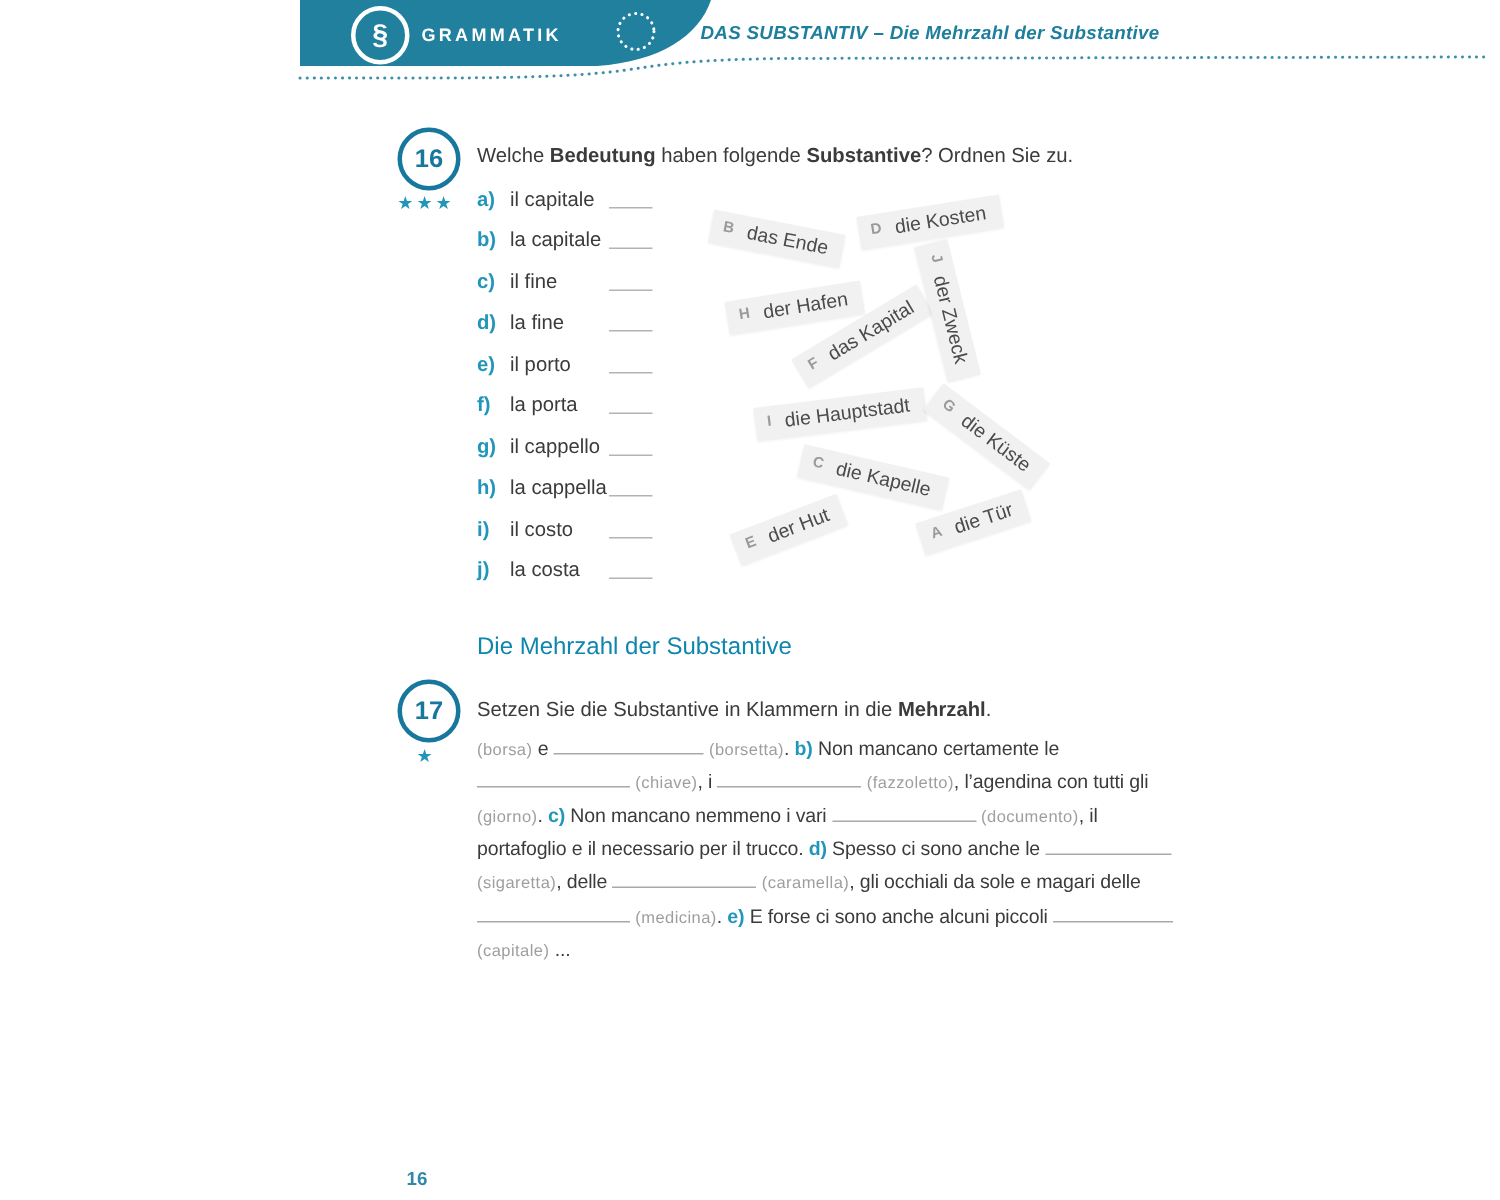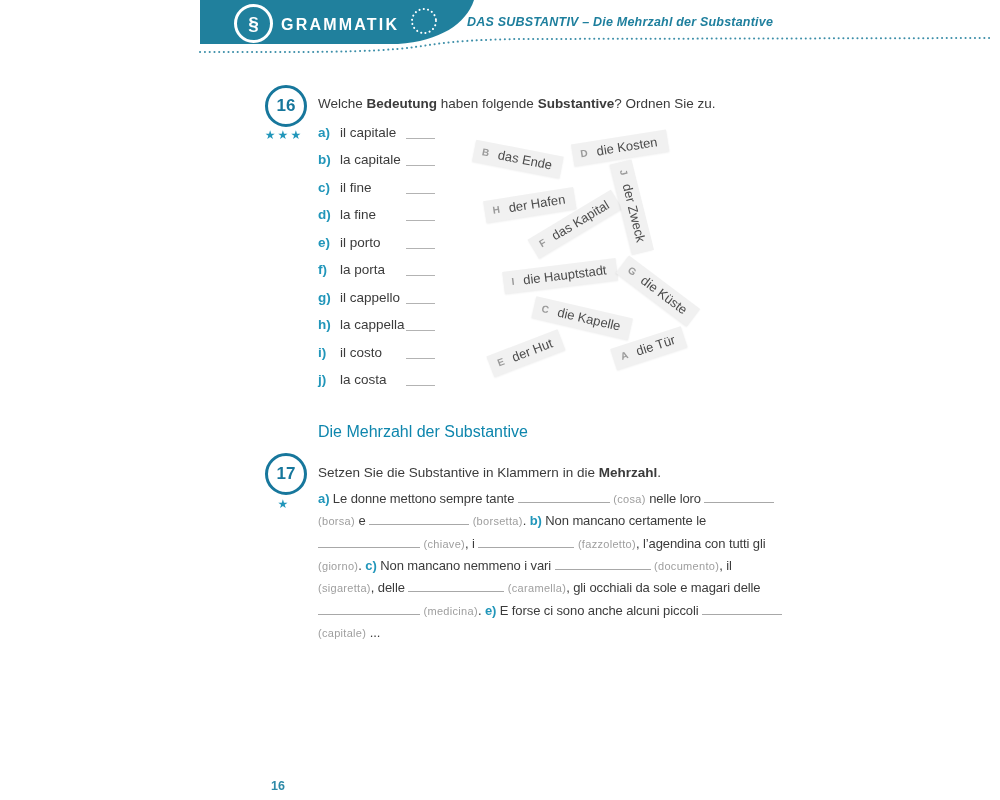--- a/index.html
+++ b/index.html
@@ -11,21 +11,21 @@
   
   #header-svg{position:absolute;left:0;top:0;}
   .badge-circle{
     position:absolute;left:234px;top:4px;width:33px;height:33px;
     border:3px solid #ffffff;border-radius:50%;
     display:flex;align-items:center;justify-content:center;
     color:#ffffff;font-size:19px;font-weight:700;
   }
   .badge-label{
     position:absolute;left:281px;top:16px;color:#ffffff;
-    font-size:16px;font-weight:700;letter-spacing:2.2px;
+    font-size:12px;font-weight:700;letter-spacing:2.2px;
   }
   .chapter-title{
     position:absolute;left:467px;top:15px;color:#1e7f9d;
     font-size:12.5px;font-weight:700;letter-spacing:0.2px;white-space:nowrap;font-style:italic;
   }
   
   .ex-circle{
     position:absolute;width:36px;height:36px;border:3.5px solid #17779c;
     border-radius:50%;color:#17779c;font-weight:700;font-size:17px;
     display:flex;align-items:center;justify-content:center;background:#fff;
@@ -205,22 +205,22 @@
 
 <div class="section-heading">Die Mehrzahl der Substantive</div>
 
 <div class="ex-circle" id="ex17-circle">
   <span>17</span>
 </div>
 <div class="stars" id="ex17-stars">★</div>
 <div class="instruction" id="ex17-instruction"><span class="seg-t">Setzen Sie die Substantive in Klammern in die </span><span class="seg-t seg-b" style="font-weight: 700;">Mehrzahl</span><span class="seg-t">.</span></div>
 
 <div id="ex17-text">
-    <div class="p-line"><span class="p-label">a)</span><span class="seg-t"> Le donne mettono sempre tante </span><span class="p-blank" style="width: 92px;"></span><span class="seg-t"> </span><span class="p-hint">(cosa)</span><span class="seg-t"> nelle loro </span><span class="p-blank" style="width: 70px;"></span></div>
     <div class="p-line"><span class="p-hint">(borsa)</span><span class="seg-t"> e </span><span class="p-blank" style="width: 100px;"></span><span class="seg-t"> </span><span class="p-hint">(borsetta)</span><span class="seg-t">. </span><span class="p-label">b)</span><span class="seg-t"> Non mancano certamente le</span></div>
     <div class="p-line"><span class="p-blank" style="width: 102px;"></span><span class="seg-t"> </span><span class="p-hint">(chiave)</span><span class="seg-t">, i </span><span class="p-blank" style="width: 96px;"></span><span class="seg-t"> </span><span class="p-hint">(fazzoletto)</span><span class="seg-t">, l’agendina con tutti gli</span></div>
     <div class="p-line"><span class="p-hint">(giorno)</span><span class="seg-t">. </span><span class="p-label">c)</span><span class="seg-t"> Non mancano nemmeno i vari </span><span class="p-blank" style="width: 96px;"></span><span class="seg-t"> </span><span class="p-hint">(documento)</span><span class="seg-t">, il</span></div>
+    <div class="p-line"><span class="seg-t">portafoglio e il necessario per il trucco. </span><span class="p-label">d)</span><span class="seg-t"> Spesso ci sono anche le </span><span class="p-blank" style="width: 84px;"></span></div>
     <div class="p-line"><span class="p-hint">(sigaretta)</span><span class="seg-t">, delle </span><span class="p-blank" style="width: 96px;"></span><span class="seg-t"> </span><span class="p-hint">(caramella)</span><span class="seg-t">, gli occhiali da sole e magari delle</span></div>
     <div class="p-line"><span class="p-blank" style="width: 102px;"></span><span class="seg-t"> </span><span class="p-hint">(medicina)</span><span class="seg-t">. </span><span class="p-label">e)</span><span class="seg-t"> E forse ci sono anche alcuni piccoli </span><span class="p-blank" style="width: 80px;"></span></div>
     <div class="p-line"><span class="p-hint">(capitale)</span><span class="seg-t"> ...</span></div>
   </div>
 
 <div class="page-number">16</div>
 
 </body></html>

